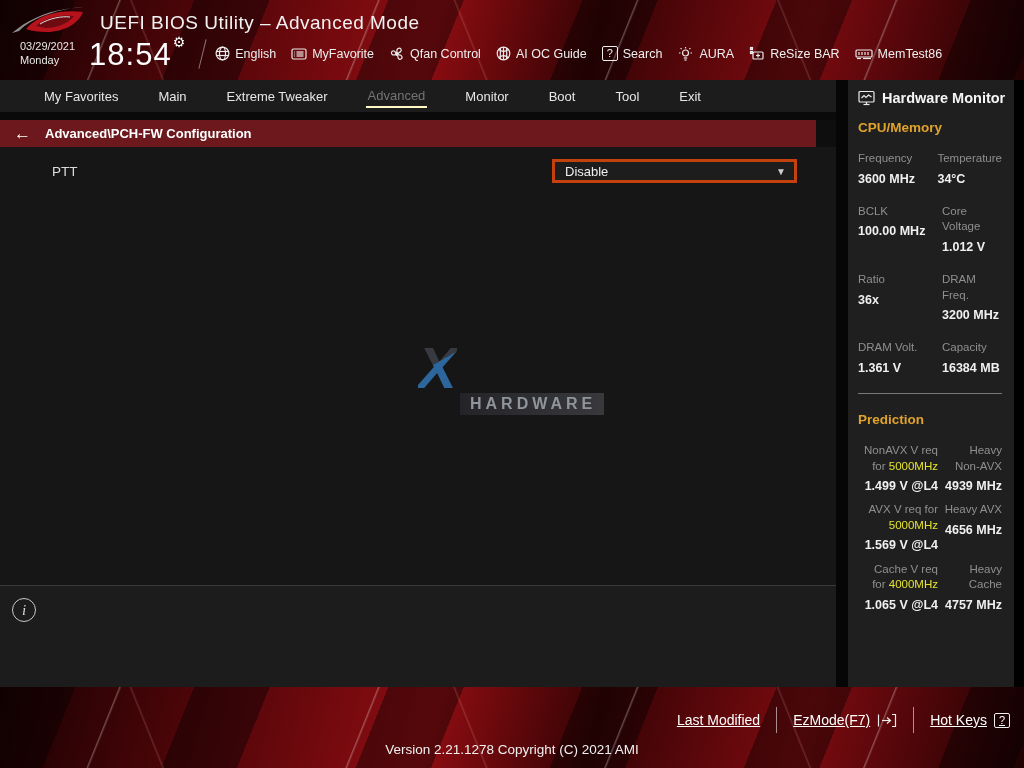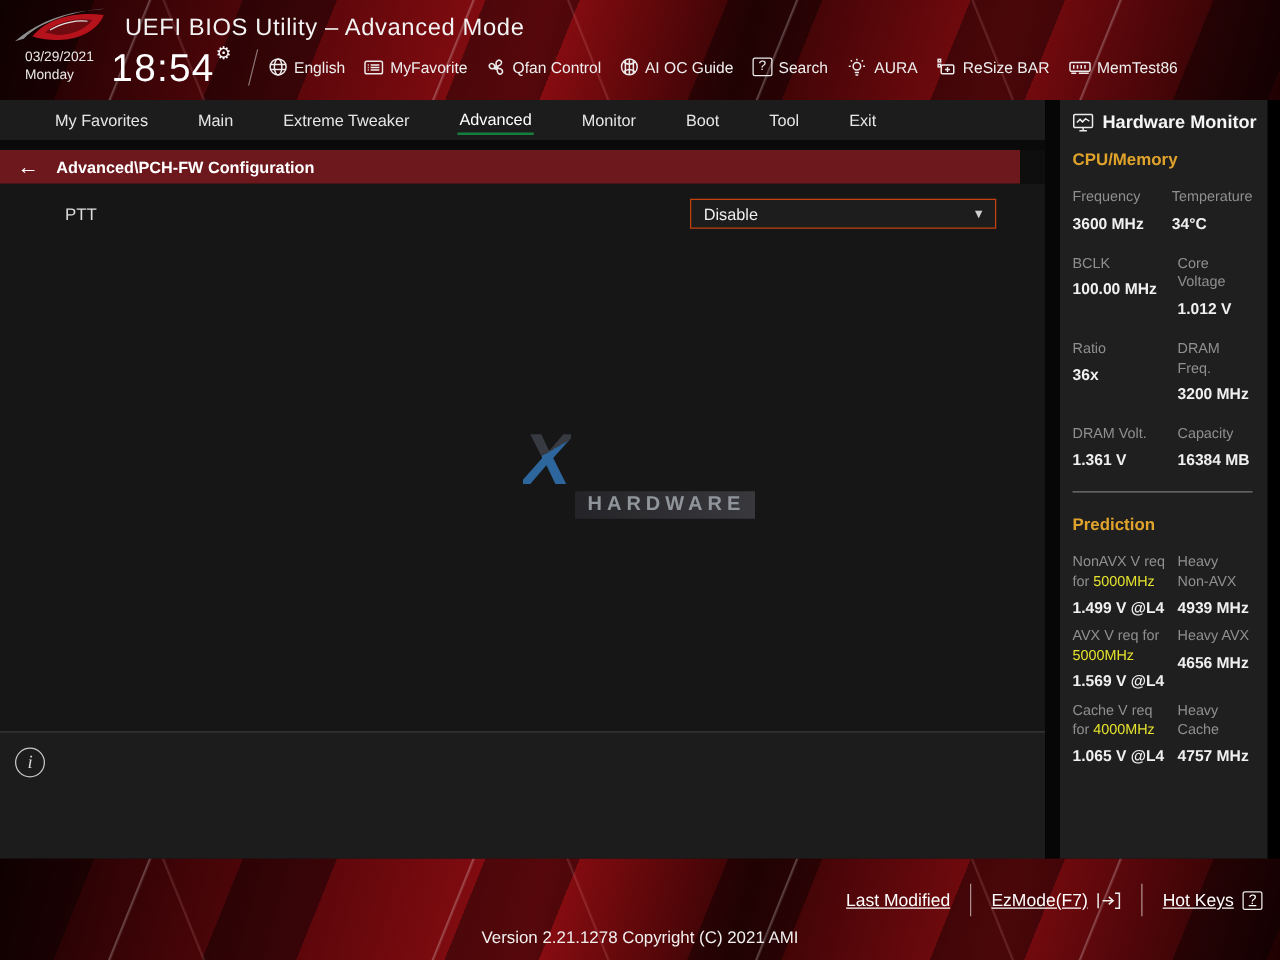--- a/index.html
+++ b/index.html
@@ -25,28 +25,28 @@
   .vdiv { width:1px; height:30px; background:rgba(255,255,255,0.45); transform:rotate(14deg); margin:0 12px 0 16px; }
   .quick-item { display:flex; align-items:center; gap:5px; font-size:12.5px; margin-right:15px; white-space:nowrap; cursor:pointer; }
   .quick-item svg { display:block; }
   .qbox { display:inline-block; border:1.4px solid #eee; border-radius:2px; font-size:11px; line-height:13px; width:16px; text-align:center; height:15px; }
 
   
   .mid { position:absolute; top:80px; left:0; width:1014px; height:607px; display:flex; background:#060606; }
   .main-col { width:836px; height:100%; background:#0e0e0e; display:flex; flex-direction:column; }
   .tabs { height:32px; background:#1d1c1c; display:flex; align-items:center; padding-left:42px; gap:36px; flex:none; }
   .tab { color:#e6e6e6; font-size:13px; padding:4px 2px 3px; cursor:pointer; white-space:nowrap; }
-  .tab.active { color:#ffffff; border-bottom:2px solid #15803d; }
+  .tab.active { color:#737373; border-bottom:2px solid #fef9c3; }
   .crumb-gap { height:8px; background:#0a0a0a; flex:none; }
   .breadcrumb { height:27px; width:816px; background:#6d181d; display:flex; align-items:center; padding-left:14px; gap:14px; flex:none; }
   .back-arrow { color:#fff; font-size:17px; cursor:pointer; line-height:1; }
   .crumb-label { color:#fff; font-size:13px; font-weight:bold; }
   .content { flex:1; background:#171616; position:relative; }
   .setting-label { position:absolute; left:52px; top:17px; color:#dcdcdc; font-size:13.5px; }
-  .dropdown { position:absolute; left:552px; top:12px; width:245px; height:24px; border:1px solid #c2410c; background:#1e1d1d; display:flex; align-items:center; padding:0 8px 0 10px; cursor:pointer; }
+  .dropdown { position:absolute; left:552px; top:12px; width:245px; height:24px; border:3px solid #c2410c; background:#1e1d1d; display:flex; align-items:center; padding:0 8px 0 10px; cursor:pointer; }
   .dd-value { color:#eee; font-size:13px; flex:1; }
   .dd-arrow { color:#cfcfcf; font-size:10px; }
 
   
   .watermark { position:absolute; left:418px; top:198px; width:200px; opacity:0.92; }
   .wm-line1 { display:flex; align-items:flex-end; }
   .wm-x { font-size:58px; font-weight:bold; line-height:0.8; font-style:italic;
           background:linear-gradient(150deg,#3a3e44 0% 42%, #2f6da8 42% 100%);
           -webkit-background-clip:text; background-clip:text; color:transparent; }
   .wm-treme { font-size:37px; font-weight:bold; color:#2f6da8; letter-spacing:2px; line-height:0.9; margin-left:2px; }
@@ -60,21 +60,21 @@
   .sidebar { width:166px; margin-left:12px; height:100%; background:#201f1f; padding:8px 8px 0 10px; overflow:hidden; }
   .hm-title { display:flex; align-items:flex-end; gap:6px; color:#f5f5f5; font-size:14.5px; font-weight:bold; margin:2px 0 14px; }
   .section-h { color:#dfa32c; font-size:13.5px; font-weight:bold; margin-bottom:16px; }
   .mon-row { display:flex; margin-bottom:17px; }
   .mon-col { width:84px; padding-right:4px; }
   .mon-col.r { width:auto; flex:1; }
   .mon-lbl { color:#8f8f8f; font-size:11.5px; line-height:1.35; }
   .mon-val { color:#f0f0f0; font-size:12.5px; font-weight:bold; margin-top:4px; line-height:1.3; }
   .freq-hl { color:#e4e22e; }
   .side-hr { border:none; border-top:1px solid #787878; margin:2px 4px 18px 0; }
-  .mon-row.tight { margin-bottom:8px; }
+  .mon-row.tight { margin-bottom:8px;text-align:right; }
 
   
   .bottombar { position:absolute; top:687px; left:0; width:1024px; height:81px; }
   .foot-actions { position:absolute; top:20px; right:14px; display:flex; align-items:center; gap:16px; color:#fff; font-size:14px; }
   .foot-item { display:flex; align-items:flex-end; gap:7px; cursor:pointer; white-space:nowrap;text-decoration:underline; }
   .fdiv { width:1px; height:26px; background:rgba(255,255,255,0.55); }
   .version { position:absolute; top:55px; left:0; width:100%; text-align:center; color:#f0f0f0; font-size:13.5px; }
   svg.ico { stroke:#ececec; fill:none; stroke-width:1.2; }
 </style>
 </head>

